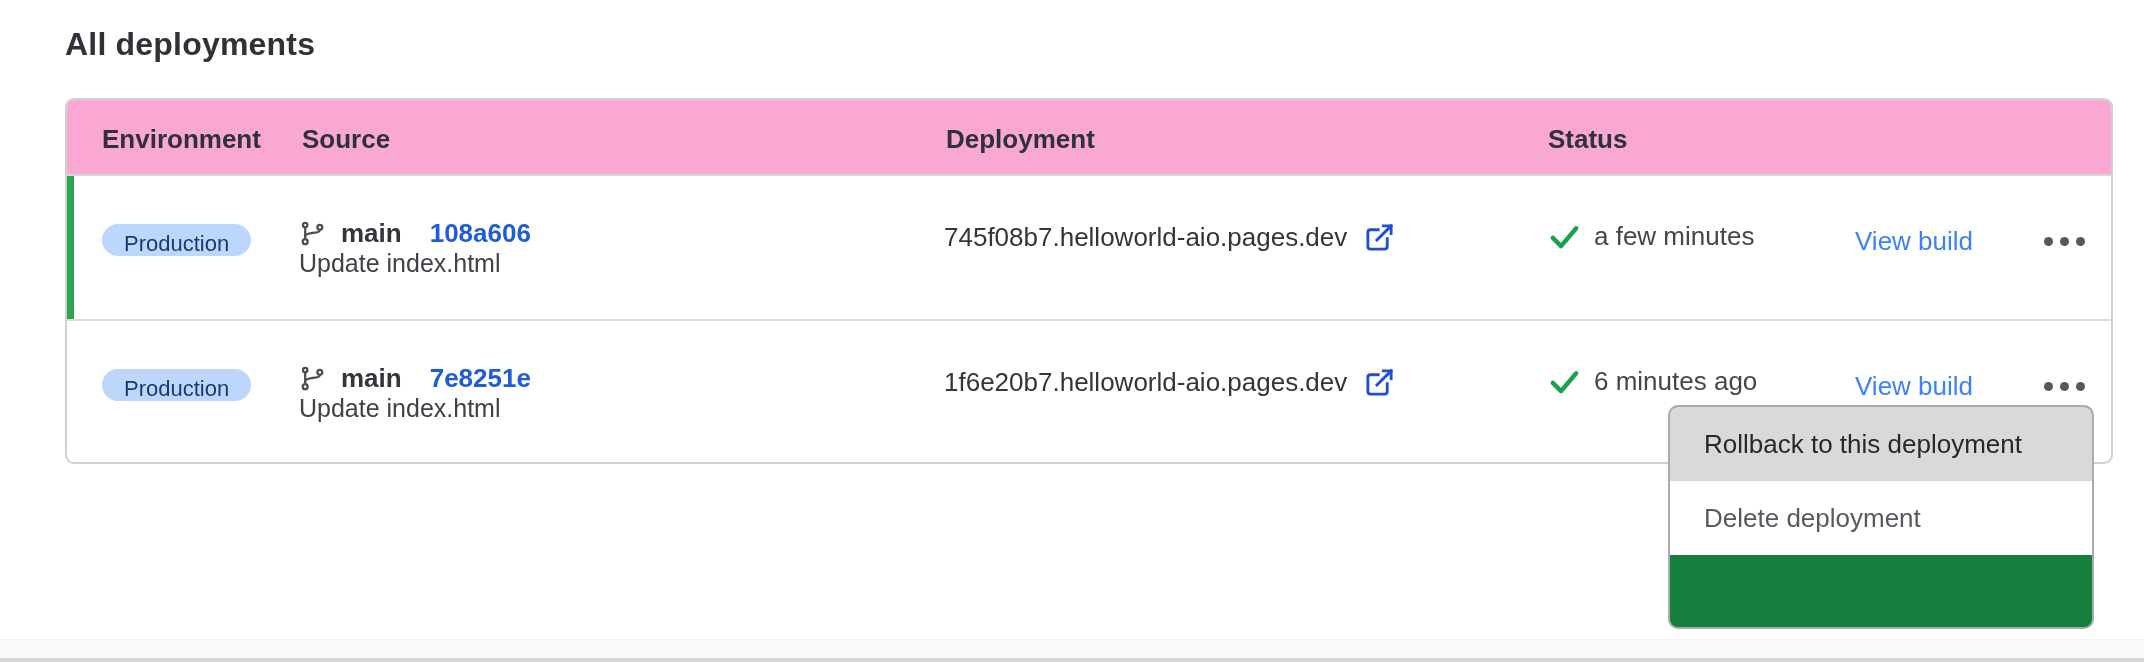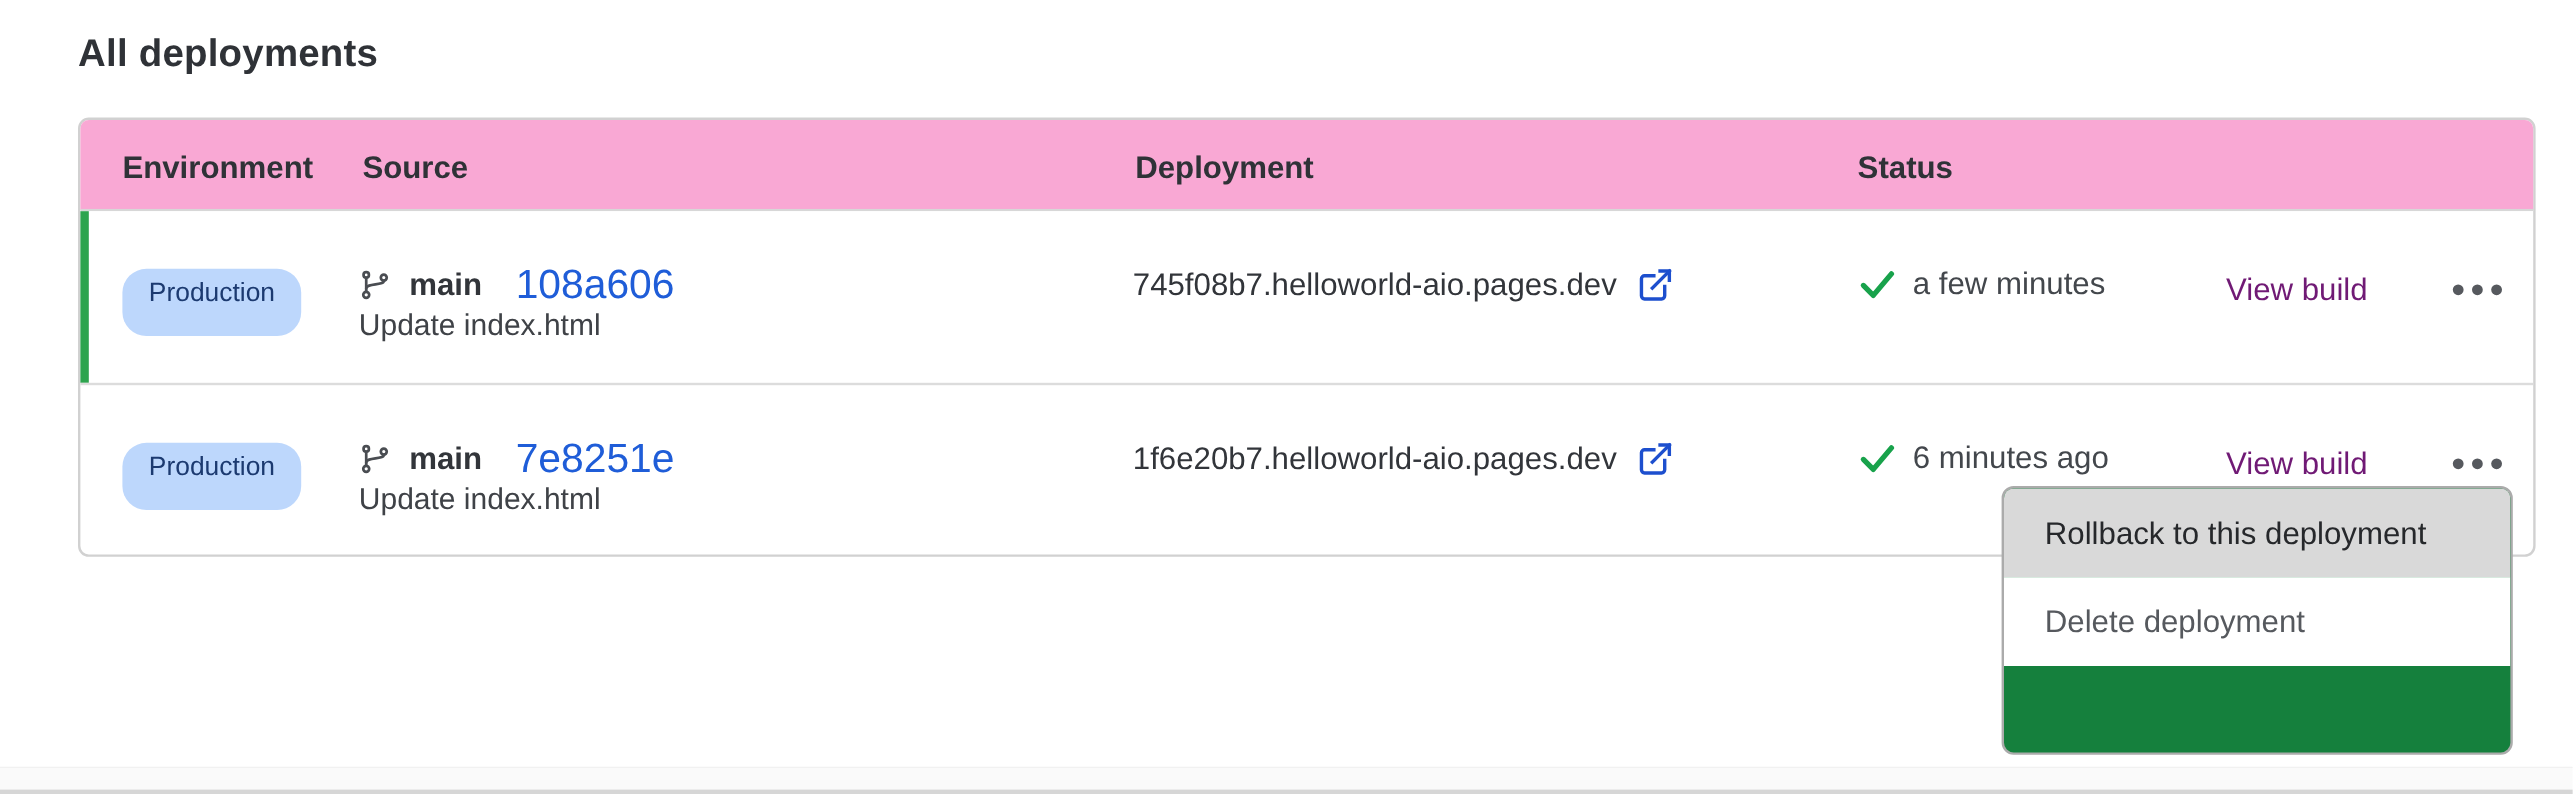--- a/index.html
+++ b/index.html
@@ -43,44 +43,44 @@
   .trow { position: relative; height: 143px; }
   .trow + .trow { border-top: 2px solid #dcdcdc; }
 
   .current-bar {
     position: absolute; left: 0; top: 0; bottom: 0; width: 7px;
     background: #2da44e;
   }
   .cell-env { position: absolute; left: 35px; top: 48px; }
   .badge {
     display: inline-block;
-    height: 56px; line-height: 40px;
+    height: 32px; line-height: 40px;
     padding: 0 22px;
     background: #bdd7fc; color: #1c3a70;
     font-size: 22px;
     border-radius: 20px;
   }
   .cell-source { position: absolute; left: 232px; top: 42px; }
   .source-line1 { display: flex; align-items: center; }
   .branch-icon-wrap { width: 27px; height: 27px; margin-right: 15px; display: inline-flex; }
   .branch-name { font-size: 26px; font-weight: 700; color: #32353a; margin-right: 28px; }
-  .commit-link { font-size: 34px; color: #1f5dd8; text-decoration: none; cursor: pointer; }
+  .commit-link { font-size: 26px; color: #1f5dd8; text-decoration: none; cursor: pointer; font-weight: bold; }
   .commit-msg { margin-top: 0; font-size: 25px; color: #3f4247; }
 
   .cell-deploy { position: absolute; left: 877px; top: 46px; display: flex; align-items: flex-end; }
   .deploy-url { font-size: 26px; color: #32353a; }
   .ext-icon-wrap { width: 31px; height: 31px; margin-left: 17px; display: inline-flex; cursor: pointer; }
 
   .cell-status { position: absolute; left: 1481px; top: 44px; display: flex; align-items: center; }
   .check-icon-wrap { width: 33px; height: 33px; margin-right: 13px; display: inline-flex; }
   .status-time { font-size: 26px; color: #43474c; }
 
   .view-build {
     position: absolute; left: 1788px; top: 50px;
-    font-size: 26px; color: #701a75; text-decoration: none; cursor: pointer;
+    font-size: 26px; color: #3b82f6; text-decoration: none; cursor: pointer;
   }
   .dots-btn {
     position: absolute; left: 1958px; top: 40px;
     width: 78px; height: 50px;
     display: flex; align-items: center; justify-content: center;
     gap: 7px; cursor: pointer; border: none; background: transparent; padding: 0;
   }
   .dots-btn .dot {
     width: 9px; height: 9px; border-radius: 50%;
     background: #56595e;

